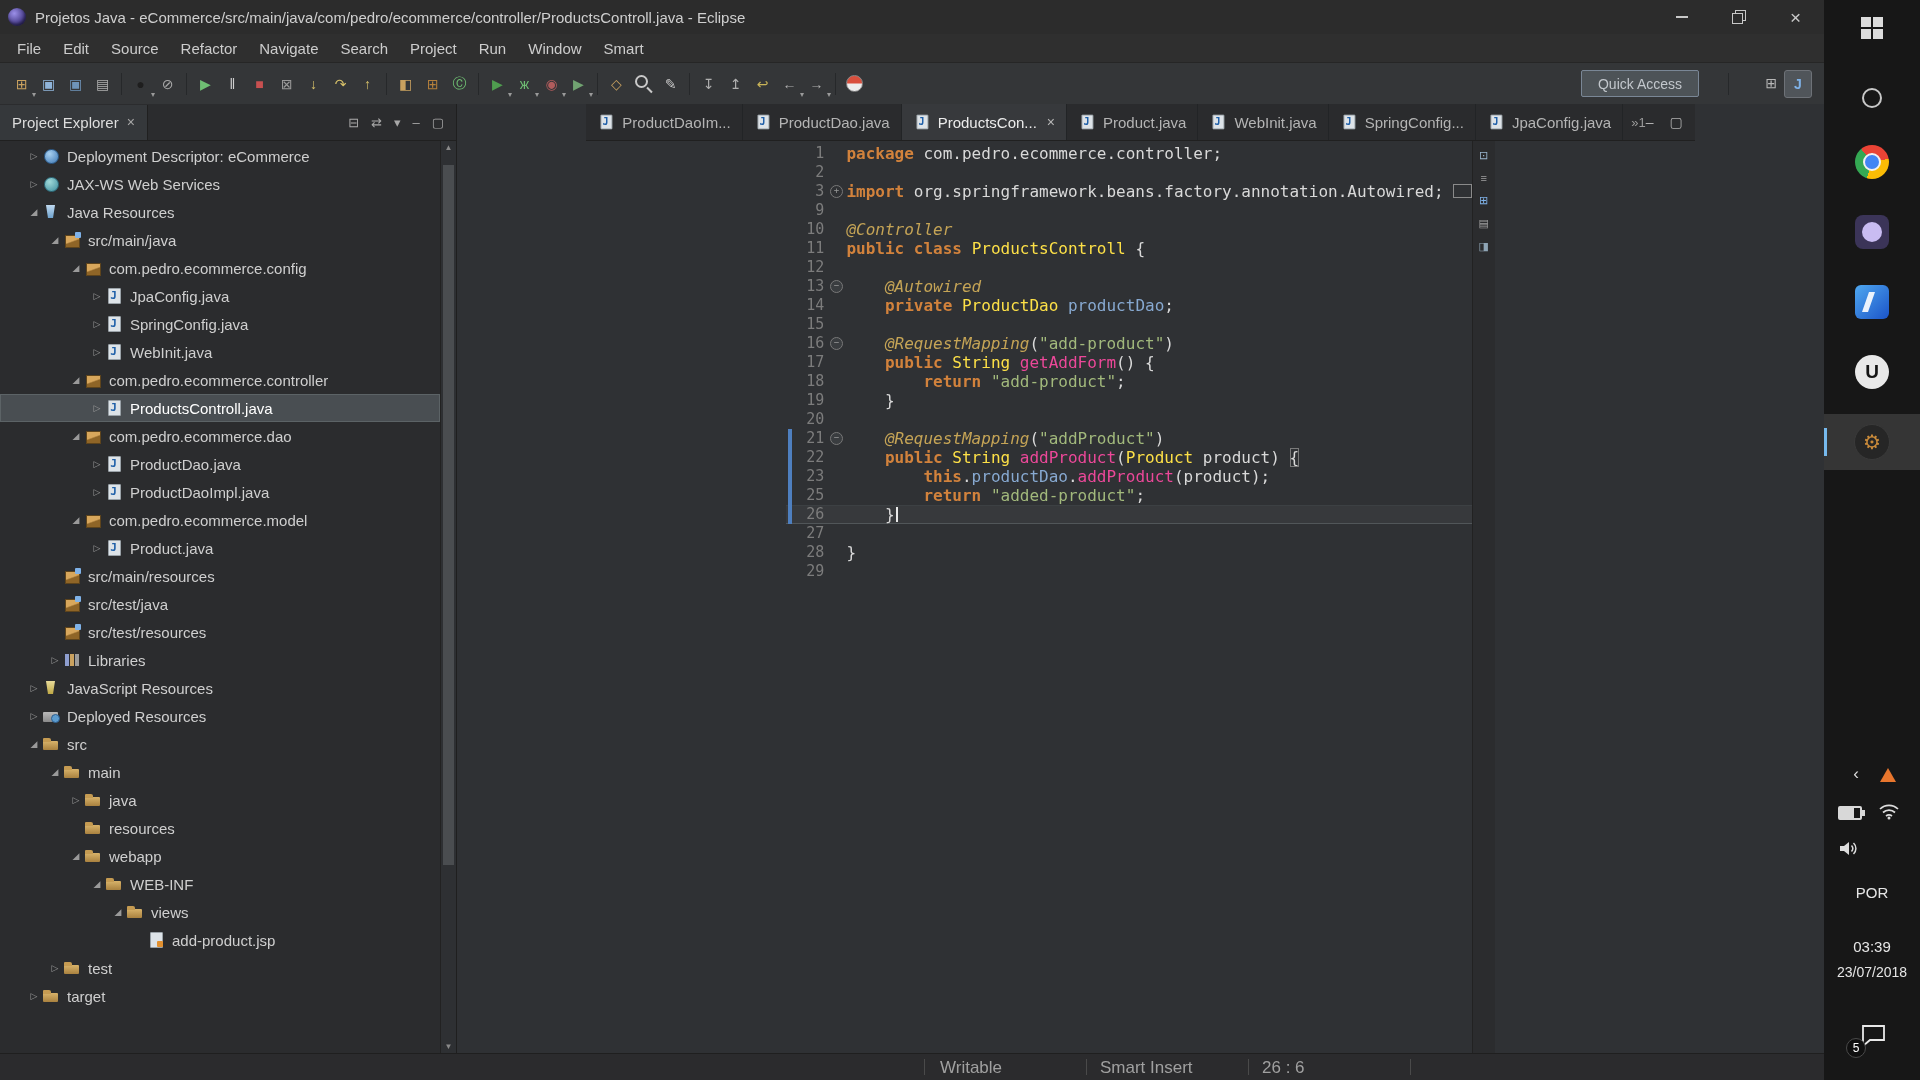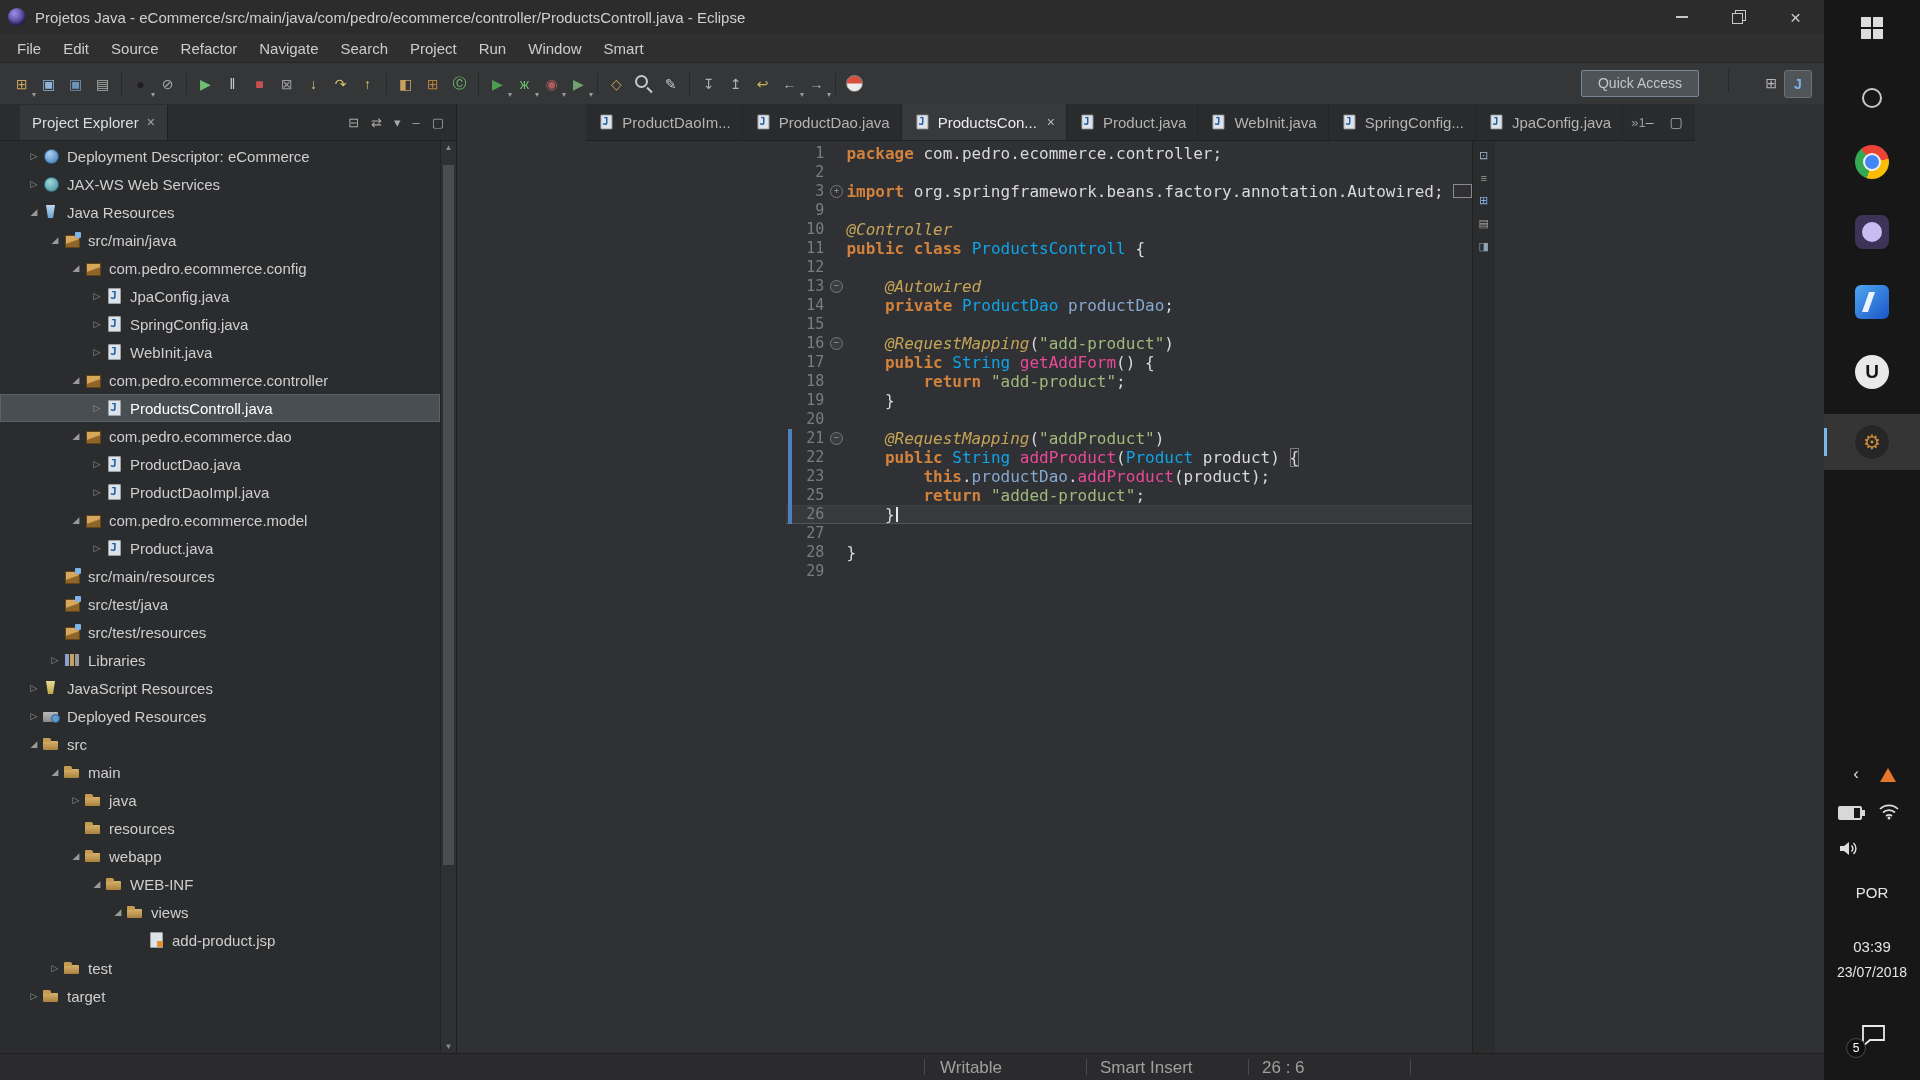--- a/index.html
+++ b/index.html
@@ -26,31 +26,31 @@
 
   .toolbar{height:41px;background:#343638;border-bottom:1px solid #232323;display:flex;align-items:center;padding:0 8px;position:relative;}
   .tb-icons{display:flex;align-items:center;}
   .tbi{width:25px;height:25px;display:flex;align-items:center;justify-content:center;font-size:14px;margin:0 1px;border-radius:3px;position:relative;}
   .tbi .dd{position:absolute;right:-2px;bottom:-3px;font-size:8px;color:#9A9A9A;}
   .tsep{width:1px;height:22px;background:#26282A;margin:0 5px;flex:none;}
   .tbi.search::before{content:"";position:absolute;width:9px;height:9px;border:2px solid #C9C9C9;border-radius:50%;left:4px;top:4px;}
   .tbi.search::after{content:"";position:absolute;width:7px;height:2px;background:#C9C9C9;transform:rotate(45deg);right:3px;bottom:5px;}
   .tbi.ball::before{content:"";position:absolute;inset:4px;border-radius:50%;border:1px solid #888;
     background:linear-gradient(180deg,#D94F3D 0 48%,#EDEDED 52% 100%);}
-  .tb-right{margin-left:auto;display:flex;align-items:flex-start;gap:24px;padding-right:4px;}
+  .tb-right{margin-left:auto;display:flex;align-items:center;gap:24px;padding-right:4px;}
   .qa{display:flex;align-items:center;justify-content:center;min-width:104px;height:25px;background:#4D5357;
       border:1px solid #7A8796;color:#C2C7CC;font-size:14px;border-radius:2px;padding:0 6px;}
   .persp{width:26px;height:26px;display:flex;align-items:center;justify-content:center;font-size:14px;border-radius:3px;}
   .persp.active{background:#50555A;border:1px solid #6E7278;font-weight:bold;}
 
   .content{position:absolute;top:104px;bottom:26px;left:0;right:0;display:flex;}
 
   
   .explorer{width:456px;flex:none;background:#2B2C2E;border-right:1px solid #1F1F1F;display:flex;flex-direction:column;}
-  .exp-header{height:36px;border-bottom:1px solid #202020;display:flex;align-items:center;background:#2B2C2E;flex:none;padding-left:20px;}
+  .exp-header{height:36px;border-bottom:1px solid #202020;display:flex;align-items:center;background:#2B2C2E;flex:none;}
   .exp-tab{height:35px;display:flex;align-items:center;gap:8px;padding:0 12px;background:#35383B;border-right:1px solid #202020;color:#DDD;font-size:15px;}
   .exp-close{color:#A8A8A8;font-size:14px;}
   .exp-tools{margin-left:auto;display:flex;gap:12px;padding-right:12px;color:#A8A8A8;font-size:13px;}
   .exptool{cursor:default;}
   .exp-body{flex:1;display:flex;overflow:hidden;}
   .tree{flex:1;padding-top:1px;overflow:hidden;}
   .row{height:28px;display:flex;align-items:center;font-size:15px;color:#CFCFCF;white-space:nowrap;}
   .row.sel{background:#494E52;color:#FFFFFF;box-shadow:inset 0 0 0 1px #5C6366;}
   .arr{width:16px;flex:none;text-align:center;color:#9A9A9A;font-size:9px;}
   .lab{margin-left:1px;}
@@ -99,21 +99,21 @@
   .diffcol{width:4px;height:19px;margin-left:2px;flex:none;}
   .cl.diff .diffcol{background:#4E7FBF;}
   .num{width:32px;flex:none;text-align:right;color:#7C7C7C;font-size:15px;padding-right:2px;}
   .foldcol{width:20px;flex:none;display:flex;align-items:center;justify-content:center;}
   .fold-circle{width:11px;height:11px;border:1px solid #787878;border-radius:50%;color:#9A9A9A;font-size:9px;line-height:9px;text-align:center;background:#2F3134;}
   .fold-circle.dim{background:#3A3D40;}
   .code{white-space:pre;}
   .cl.cur{background:rgba(255,255,255,.045);box-shadow:inset 0 -1px 0 #515659,inset 0 1px 0 #3C4043;}
   .tok-kw{color:#D2823C;font-weight:bold;}
   .tok-ann{color:#C5A456;font-style:italic;}
-  .tok-typ{color:#0ea5e9;}
+  .tok-typ{color:#fde047;}
   .tok-mth{color:#ec4899;}
   .tok-str{color:#A2B97C;}
   .tok-pl{color:#D9D9D9;}
   .tok-fld{color:#87A9D1;}
   .tok-match{color:#D9D9D9;outline:1px solid #7A7A7A;outline-offset:-1px;}
   .tok-foldbox{display:inline-block;width:17px;height:12px;border:1px solid #8A8A8A;margin-left:9px;vertical-align:-1px;}
   .caret{display:inline-block;width:2px;height:15px;background:#E8E8E8;vertical-align:-2px;margin-left:1px;}
   .minirail{width:22px;flex:none;background:#2B2C2E;border-left:1px solid #222;display:flex;flex-direction:column;align-items:center;padding-top:8px;gap:10px;font-size:11px;}
 
   

